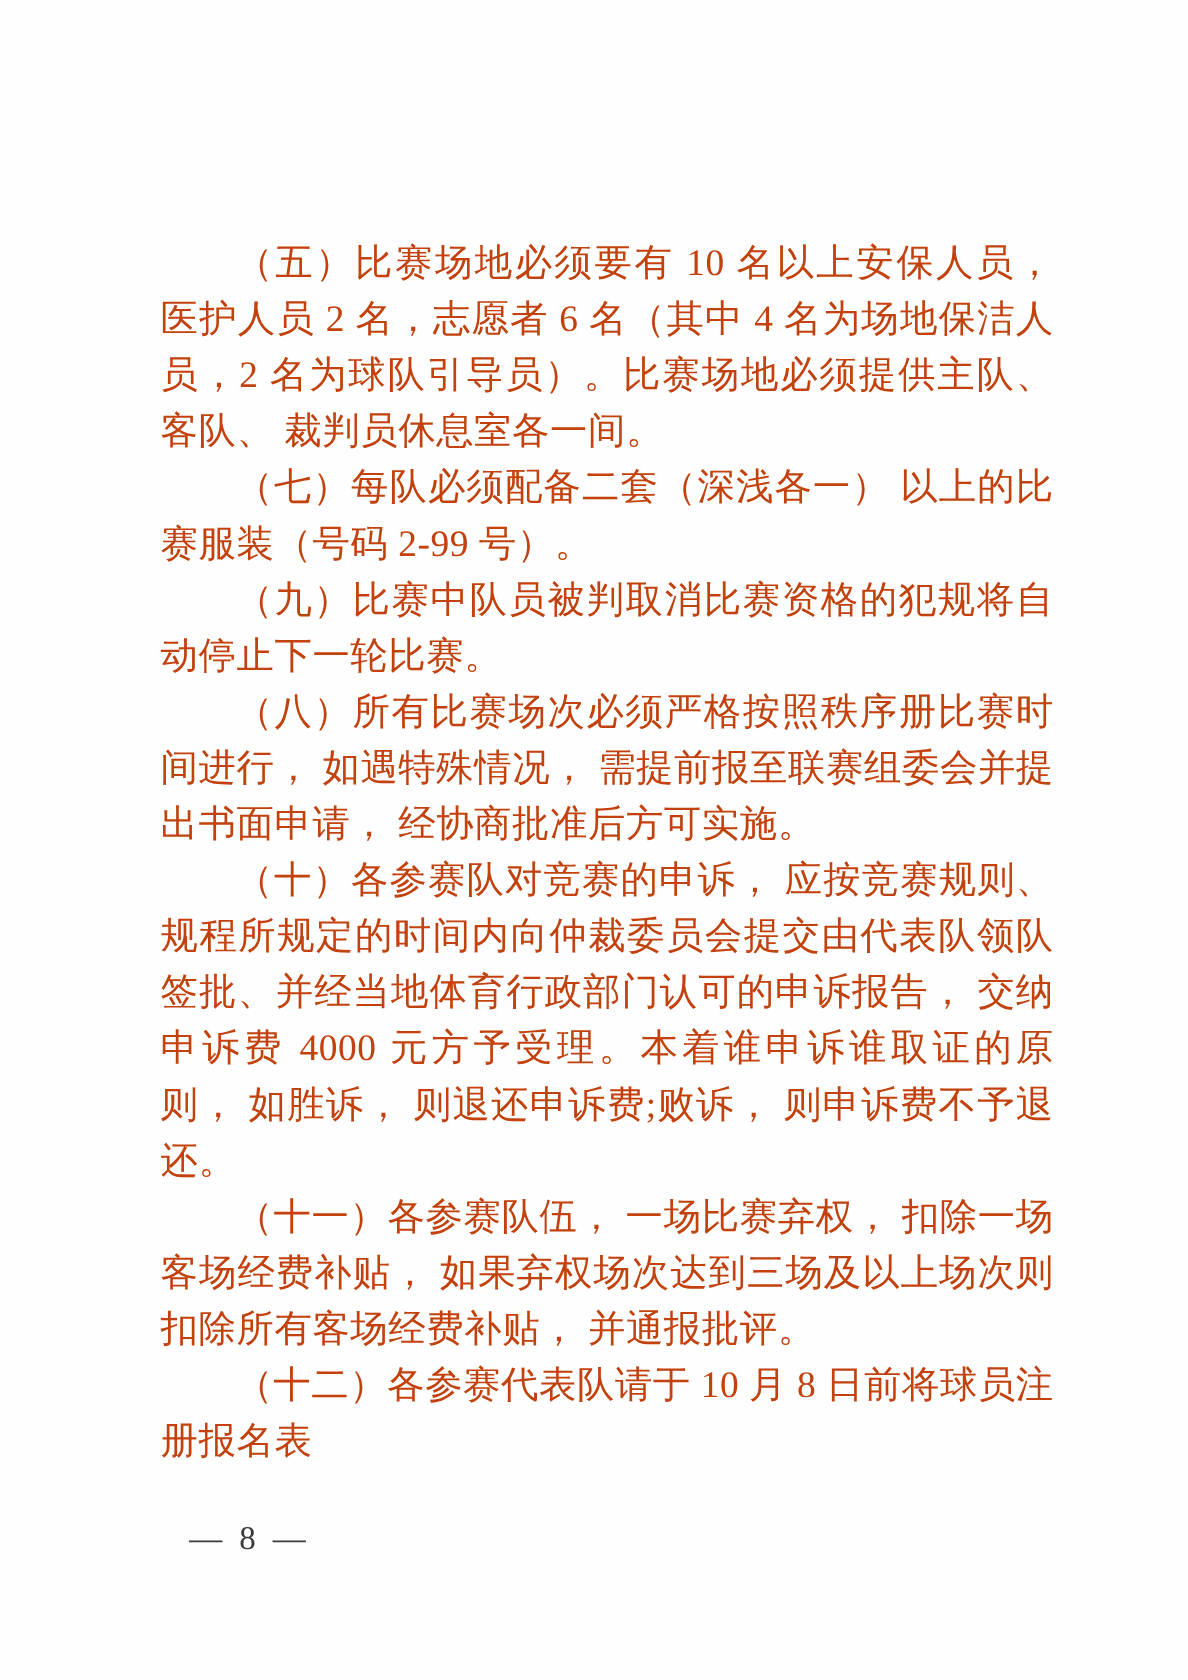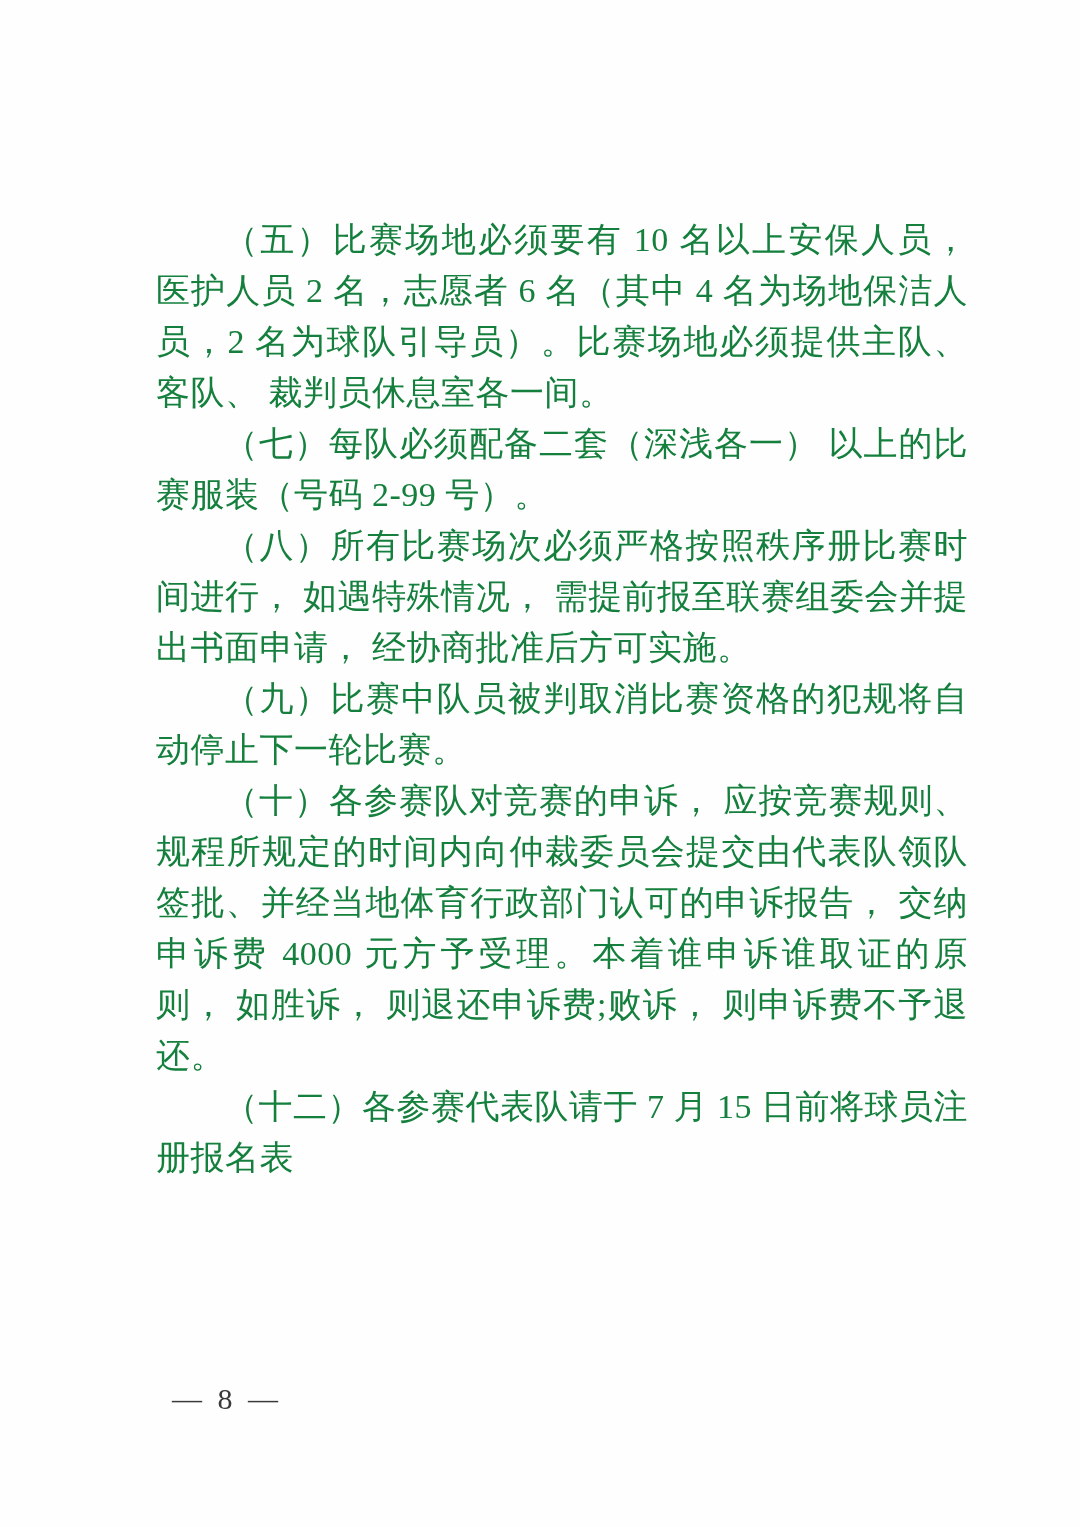--- a/index.html
+++ b/index.html
@@ -10,26 +10,26 @@
     .page {
       position: relative;
       width: 1080px;
       height: 1527px;
       background: #fefefe;
       overflow: hidden;
       font-family: "Liberation Serif", "DejaVu Serif", serif;
     }
     .content {
       position: absolute;
-      left: 156px;
+      left: 146px;
       top: 214px;
       width: 812px;
       font-size: 34px;
       line-height: 51px;
-      color: #15803d;
+      color: #c2410c;
       text-align: justify;
       letter-spacing: 0.5px;
     }
     .content p {
       margin: 0;
       padding: 0;
       text-indent: 2em;
     }
     .footer {
       position: absolute;
@@ -40,19 +40,20 @@
       letter-spacing: 4px;
     }
   </style>
 </head>
 <body>
 
 <div class="page">
   <div class="content">
     <p>（五）比赛场地必须要有 10 名以上安保人员， 医护人员 2 名，志愿者 6 名（其中 4 名为场地保洁人员，2 名为球队引导员）。比赛场地必须提供主队、 客队、 裁判员休息室各一间。</p>
     <p>（七）每队必须配备二套（深浅各一） 以上的比赛服装（号码 2-99 号）。</p>
+    <p>（九）比赛中队员被判取消比赛资格的犯规将自动停止下一轮比赛。</p>
     <p>（八）所有比赛场次必须严格按照秩序册比赛时间进行， 如遇特殊情况， 需提前报至联赛组委会并提出书面申请， 经协商批准后方可实施。</p>
-    <p>（九）比赛中队员被判取消比赛资格的犯规将自动停止下一轮比赛。</p>
     <p>（十）各参赛队对竞赛的申诉， 应按竞赛规则、 规程所规定的时间内向仲裁委员会提交由代表队领队签批、并经当地体育行政部门认可的申诉报告， 交纳申诉费 4000 元方予受理。本着谁申诉谁取证的原则， 如胜诉， 则退还申诉费;败诉， 则申诉费不予退还。</p>
-    <p>（十二）各参赛代表队请于 7 月 15 日前将球员注册报名表</p>
+    <p>（十一）各参赛队伍， 一场比赛弃权， 扣除一场客场经费补贴， 如果弃权场次达到三场及以上场次则扣除所有客场经费补贴， 并通报批评。</p>
+    <p>（十二）各参赛代表队请于 10 月 8 日前将球员注册报名表</p>
   </div>
   <div class="footer">— 8 —</div>
 </div>
 
 </body></html>

